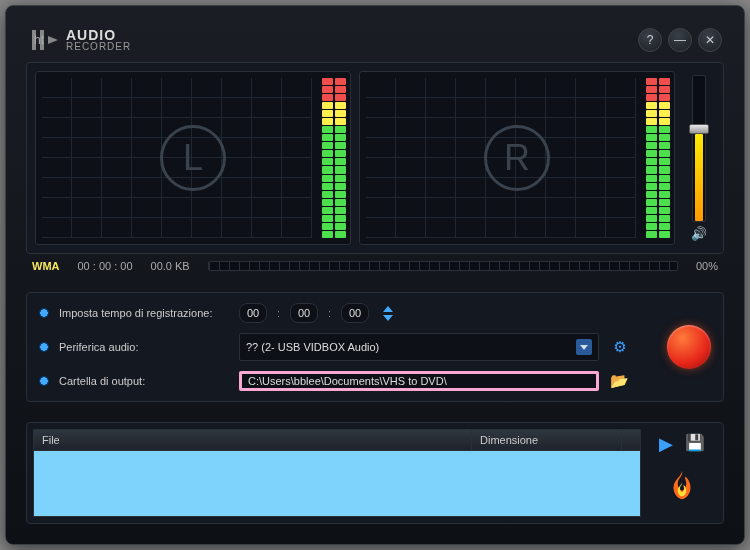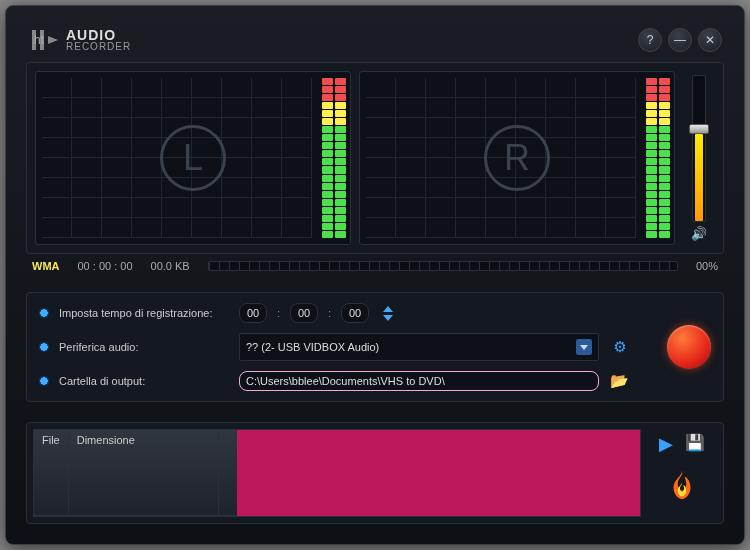--- a/index.html
+++ b/index.html
@@ -41,26 +41,26 @@
 .setting-label{width:170px}
 .time-box{width:28px;height:20px;background:#0d1117;border:1px solid #2a3038;color:#ddd;text-align:center;font-size:11px;border-radius:8px}
 .colon{color:#888}
 .spinner{display:flex;flex-direction:column;gap:3px;margin-left:4px}
 .spinner-btn{width:0;height:0;border-left:5px solid transparent;border-right:5px solid transparent;cursor:pointer}
 .spinner-up{border-bottom:6px solid #43aaff}
 .spinner-down{border-top:6px solid #43aaff}
 .dropdown{flex:1;height:28px;background:#0d1117;border:1px solid #2a3038;color:#ddd;font-size:11px;padding:2px 6px;display:flex;align-items:center;justify-content:space-between;border-radius:2px;max-width:360px}
 .dropdown-arrow{width:16px;height:16px;background:#2a5a9a;display:flex;align-items:center;justify-content:center;border-radius:2px}
 .dropdown-arrow::after{content:"";border-left:4px solid transparent;border-right:4px solid transparent;border-top:5px solid #cde}
-.text-input{flex:1;height:20px;background:#0d1117;border:1px solid #f9a8d4;color:#ddd;font-size:11px;padding:2px 6px;border-radius:8px;max-width:360px}
+.text-input{flex:1;height:20px;background:#0d1117;border:3px solid #f9a8d4;color:#ddd;font-size:11px;padding:2px 6px;border-radius:2px;max-width:360px}
 .icon-btn{color:#3aa0ff;font-size:15px;cursor:pointer;width:22px;text-align:center}
 .record-btn{width:44px;height:44px;border-radius:50%;background:radial-gradient(circle at 35% 30%,#ff7a3a,#e6261a 60%,#8a0e0a);box-shadow:0 0 8px rgba(255,80,30,0.5),inset 0 1px 2px rgba(255,255,255,0.4);cursor:pointer;align-self:center}
 
 .files-panel{background:#141820;border:1px solid #2a3038;border-radius:4px;margin:4px 6px 6px;flex:1;display:flex;gap:6px;padding:6px}
-.files-table{flex:1;background:#be185d;border:1px solid #2a3038;display:flex;flex-direction:row}
+.files-table{flex:1;background:#7dd3fc;border:1px solid #2a3038;display:flex;flex-direction:column}
 .table-header{display:flex;background:linear-gradient(#30363f,#1e232b);border-bottom:1px solid #2a3038}
 .th{font-size:11px;color:#ccc;padding:4px 8px;border-right:1px solid #2a3038;text-align:left}
 .th.file{flex:1}
 .th.size{width:150px}
 .th.dur{width:170px}
 .th.scroll{width:18px;border-right:none}
 .table-body{flex:1}
 .side-btns{width:70px;display:flex;flex-direction:column;gap:8px;align-items:center;padding:4px}
 .side-row{display:flex;gap:12px}
 .play-icon{color:#3aa0ff;font-size:18px;cursor:pointer}

